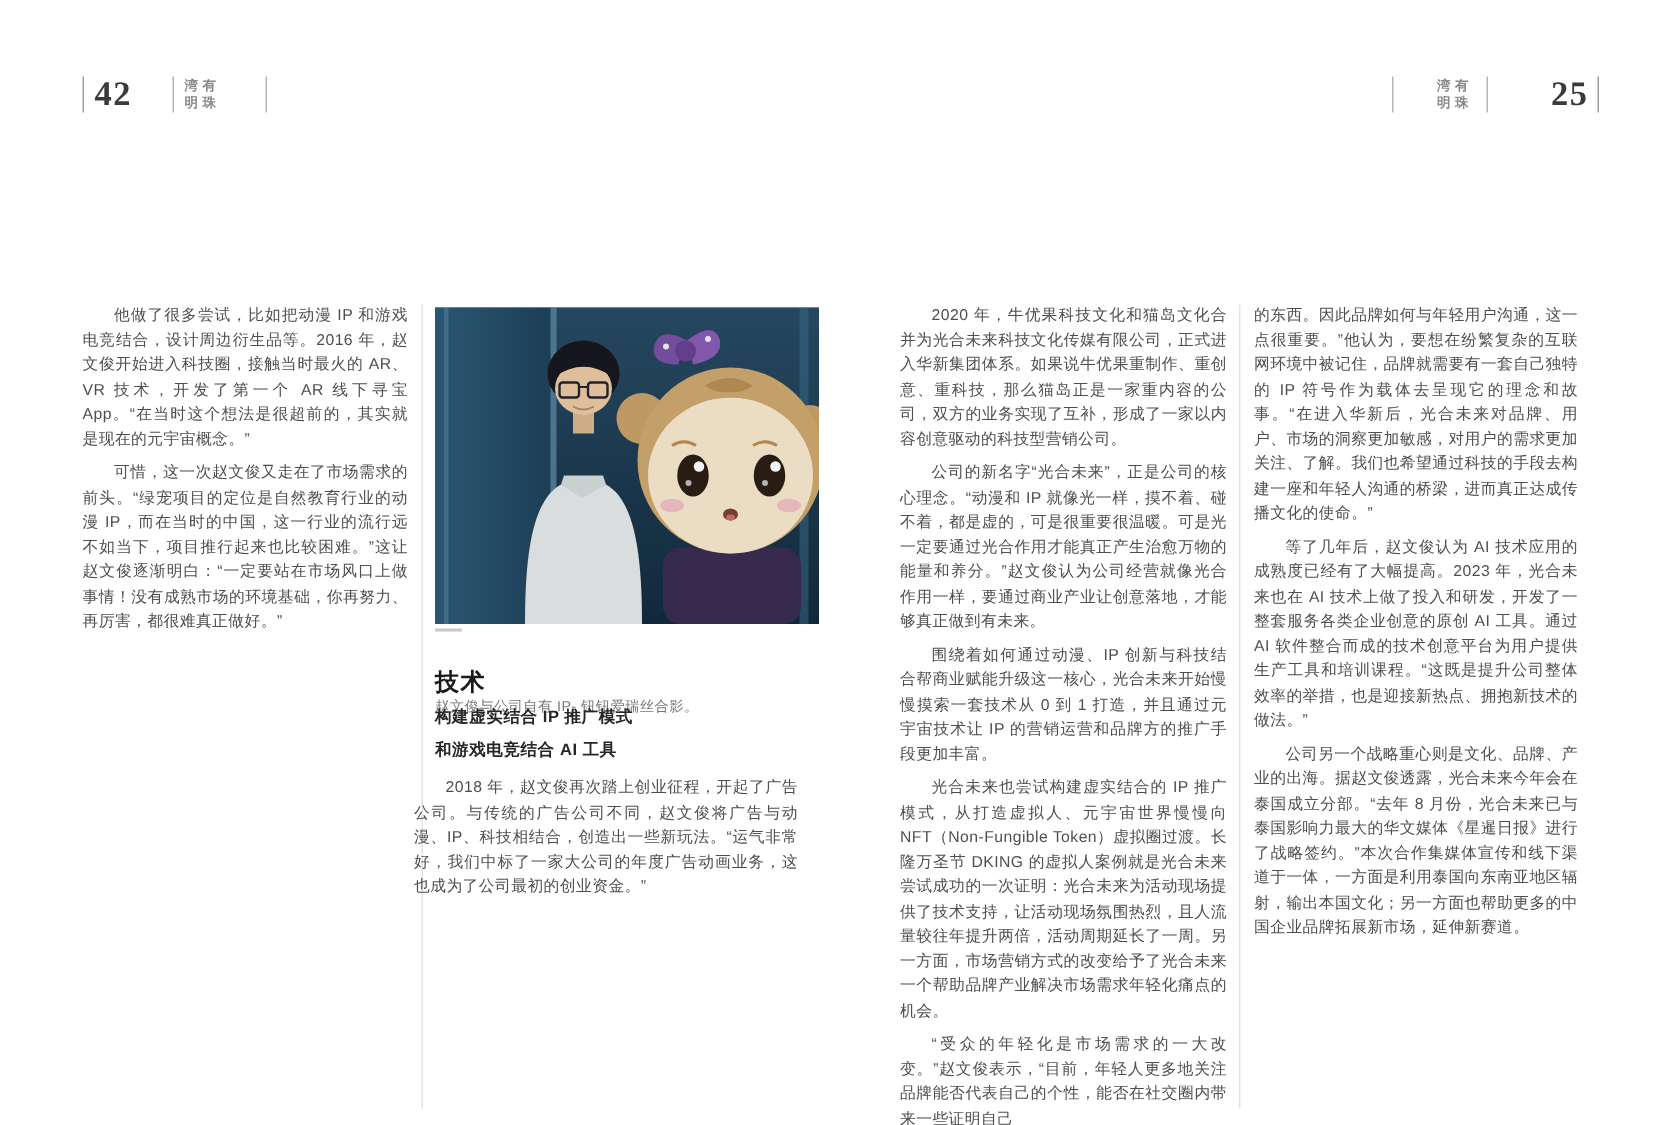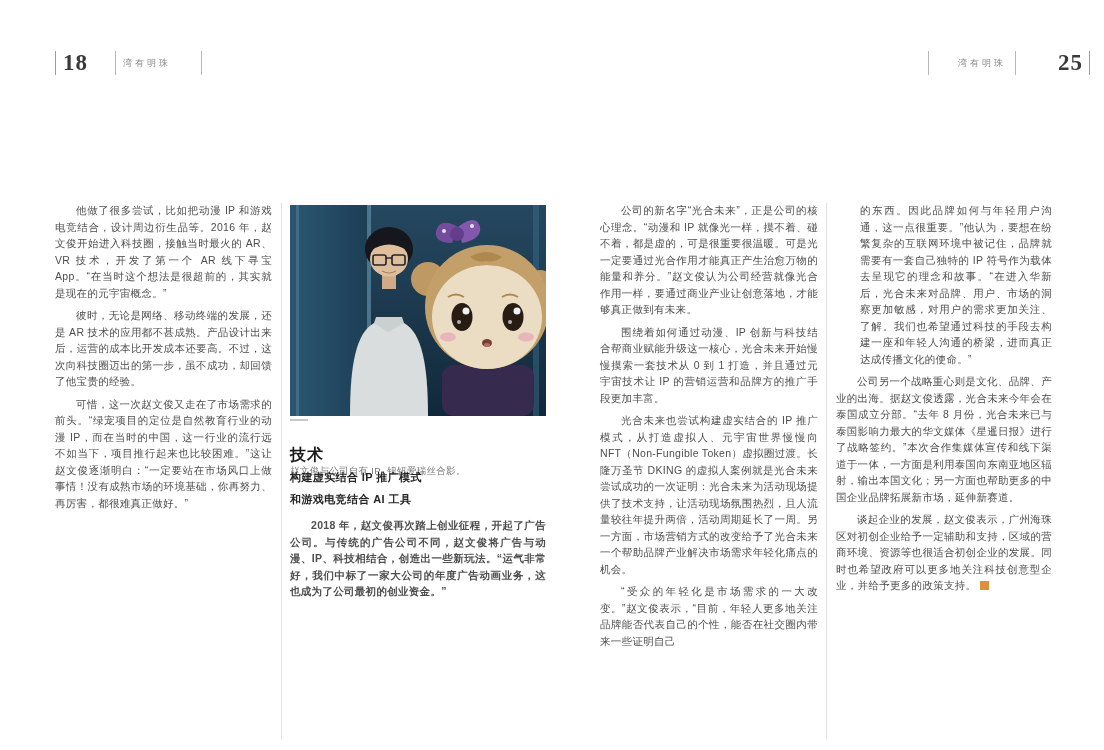--- a/index.html
+++ b/index.html
@@ -16,29 +16,29 @@
   .page-head { position:absolute; top:50px; display:flex; align-items:center; height:26px; }
   .head-left  { left:55px; }
   .head-right { left:928px; }
   .v-rule { width:1px; height:24px; background:#9d9d9d; }
   .v-rule.lite { background:#b5b5b5; }
   .page-num {
     font-family:"Liberation Serif", serif;
     font-size:23px; font-weight:bold; color:#3a3a3a; letter-spacing:1px;
     line-height:26px;
   }
-  .brand { display:flex; flex-direction:row; font-size:9px; color:#8b8b8b; line-height:11px; letter-spacing:3px; }
+  .brand { display:flex; flex-direction:column; font-size:9px; color:#8b8b8b; line-height:11px; letter-spacing:3px;font-weight:bold; }
 
   
   .col { position:absolute; top:202px; }
   .para {
     font-size:10.5px; line-height:16.5px; letter-spacing:0.3px;
     color:#4e4e4e; text-align:justify; text-indent:2em; margin-bottom:6px;
   }
-  .para.cont { text-indent:0;margin-left:24px; }
+  .para.cont { text-indent:0; }
   .para:last-child { margin-bottom:0; }
 
   .divider { position:absolute; top:203px; width:1px; height:536px; background:#e2e2e2; }
 
   
   .photo-wrap { position:absolute; left:290px; top:205px; width:256px; height:211px; overflow:hidden; background:#12293c; }
   .caption-rule { position:absolute; left:290px; top:419px; width:18px; height:2px; background:#c8c8c8; }
   .photo-caption { position:absolute; left:290px; top:425px; width:256px; font-size:9.5px; color:#787878; letter-spacing:0.3px;margin-top:40px; }
 
   .section-title { position:absolute; left:290px; top:445px; font-size:16px; font-weight:bold; color:#1a1a1a; letter-spacing:1px; }
@@ -46,21 +46,21 @@
   .sub1 { top:470px; }
   .sub2 { top:492px; }
 
   .end-mark { display:inline-block; width:9px; height:9px; background:#dc9038; margin-left:4px; vertical-align:-1px; }
 </style>
 </head>
 <body>
 
 <header class="page-head head-left">
   <span class="v-rule"></span>
-  <span class="page-num" style="margin-left:7px;">18</span>
+  <span class="page-num" style="margin-left:7px;">42</span>
   <span class="v-rule lite" style="margin-left:27px;"></span>
   <span class="brand" style="margin-left:7px;">
     <span>湾有</span>
     <span>明珠</span>
   </span>
   <span class="v-rule lite" style="margin-left:30px;"></span>
 </header>
 
 <header class="page-head head-right">
   <span class="v-rule lite"></span>
@@ -68,21 +68,20 @@
     <span>湾有</span>
     <span>明珠</span>
   </span>
   <span class="v-rule lite" style="margin-left:9px;"></span>
   <span class="page-num" style="margin-left:42px;">25</span>
   <span class="v-rule" style="margin-left:6px;"></span>
 </header>
 
 <section class="col" style="left:55px; width:217px;">
     <p class="para">他做了很多尝试，比如把动漫 IP 和游戏电竞结合，设计周边衍生品等。2016 年，赵文俊开始进入科技圈，接触当时最火的 AR、VR 技术，开发了第一个 AR 线下寻宝 App。“在当时这个想法是很超前的，其实就是现在的元宇宙概念。”</p>
-    <p class="para">彼时，无论是网络、移动终端的发展，还是 AR 技术的应用都不甚成熟。产品设计出来后，运营的成本比开发成本还要高。不过，这次向科技圈迈出的第一步，虽不成功，却回馈了他宝贵的经验。</p>
     <p class="para">可惜，这一次赵文俊又走在了市场需求的前头。“绿宠项目的定位是自然教育行业的动漫 IP，而在当时的中国，这一行业的流行远不如当下，项目推行起来也比较困难。”这让赵文俊逐渐明白：“一定要站在市场风口上做事情！没有成熟市场的环境基础，你再努力、再厉害，都很难真正做好。”</p>
   </section>
 
 <div class="divider" style="left:281px;"></div>
 
 <figure class="photo-wrap">
   <svg width="256" height="211" viewBox="0 0 256 211">
     <defs>
       <linearGradient id="gBg" x1="0" y1="0" x2="0" y2="1">
         <stop offset="0" stop-color="#274b63"></stop>
@@ -143,30 +142,31 @@
     <rect width="256" height="211" fill="#0b1d2c" opacity="0.06"></rect>
   </svg>
 </figure>
 <div class="caption-rule"></div>
 <figcaption class="photo-caption">赵文俊与公司自有 IP- 钮钮爱瑞丝合影。</figcaption>
 
 <h2 class="section-title">技术</h2>
 <div class="section-sub sub1">构建虚实结合 IP 推广模式</div>
 <div class="section-sub sub2">和游戏电竞结合 AI 工具</div>
 
-<section class="col" style="left:290px; top:517px; width:256px;font-weight:bold;">
+<section class="col" style="left:276px; top:517px; width:256px;">
     <p class="para">2018 年，赵文俊再次踏上创业征程，开起了广告公司。与传统的广告公司不同，赵文俊将广告与动漫、IP、科技相结合，创造出一些新玩法。“运气非常好，我们中标了一家大公司的年度广告动画业务，这也成为了公司最初的创业资金。”</p>
   </section>
 
 <section class="col" style="left:600px; width:218px;">
+    <p class="para">2020 年，牛优果科技文化和猫岛文化合并为光合未来科技文化传媒有限公司，正式进入华新集团体系。如果说牛优果重制作、重创意、重科技，那么猫岛正是一家重内容的公司，双方的业务实现了互补，形成了一家以内容创意驱动的科技型营销公司。</p>
     <p class="para">公司的新名字“光合未来”，正是公司的核心理念。“动漫和 IP 就像光一样，摸不着、碰不着，都是虚的，可是很重要很温暖。可是光一定要通过光合作用才能真正产生治愈万物的能量和养分。”赵文俊认为公司经营就像光合作用一样，要通过商业产业让创意落地，才能够真正做到有未来。</p>
     <p class="para">围绕着如何通过动漫、IP 创新与科技结合帮商业赋能升级这一核心，光合未来开始慢慢摸索一套技术从 0 到 1 打造，并且通过元宇宙技术让 IP 的营销运营和品牌方的推广手段更加丰富。</p>
     <p class="para">光合未来也尝试构建虚实结合的 IP 推广模式，从打造虚拟人、元宇宙世界慢慢向 NFT（Non-Fungible Token）虚拟圈过渡。长隆万圣节 DKING 的虚拟人案例就是光合未来尝试成功的一次证明：光合未来为活动现场提供了技术支持，让活动现场氛围热烈，且人流量较往年提升两倍，活动周期延长了一周。另一方面，市场营销方式的改变给予了光合未来一个帮助品牌产业解决市场需求年轻化痛点的机会。</p>
     <p class="para">“受众的年轻化是市场需求的一大改变。”赵文俊表示，“目前，年轻人更多地关注品牌能否代表自己的个性，能否在社交圈内带来一些证明自己</p>
   </section>
 
 <div class="divider" style="left:826px;"></div>
 
 <section class="col" style="left:836px; width:216px;">
     <p class="para cont">的东西。因此品牌如何与年轻用户沟通，这一点很重要。”他认为，要想在纷繁复杂的互联网环境中被记住，品牌就需要有一套自己独特的 IP 符号作为载体去呈现它的理念和故事。“在进入华新后，光合未来对品牌、用户、市场的洞察更加敏感，对用户的需求更加关注、了解。我们也希望通过科技的手段去构建一座和年轻人沟通的桥梁，进而真正达成传播文化的使命。”</p>
+    <p class="para">等了几年后，赵文俊认为 AI 技术应用的成熟度已经有了大幅提高。2023 年，光合未来也在 AI 技术上做了投入和研发，开发了一整套服务各类企业创意的原创 AI 工具。通过 AI 软件整合而成的技术创意平台为用户提供生产工具和培训课程。“这既是提升公司整体效率的举措，也是迎接新热点、拥抱新技术的做法。”</p>
     <p class="para">公司另一个战略重心则是文化、品牌、产业的出海。据赵文俊透露，光合未来今年会在泰国成立分部。“去年 8 月份，光合未来已与泰国影响力最大的华文媒体《星暹日报》进行了战略签约。”本次合作集媒体宣传和线下渠道于一体，一方面是利用泰国向东南亚地区辐射，输出本国文化；另一方面也帮助更多的中国企业品牌拓展新市场，延伸新赛道。</p>
-    <p class="para">谈起企业的发展，赵文俊表示，广州海珠区对初创企业给予一定辅助和支持，区域的营商环境、资源等也很适合初创企业的发展。同时也希望政府可以更多地关注科技创意型企业，并给予更多的政策支持。<span class="end-mark" style="background: rgb(220, 144, 56);"></span></p>
   </section>
 
 </body></html>

